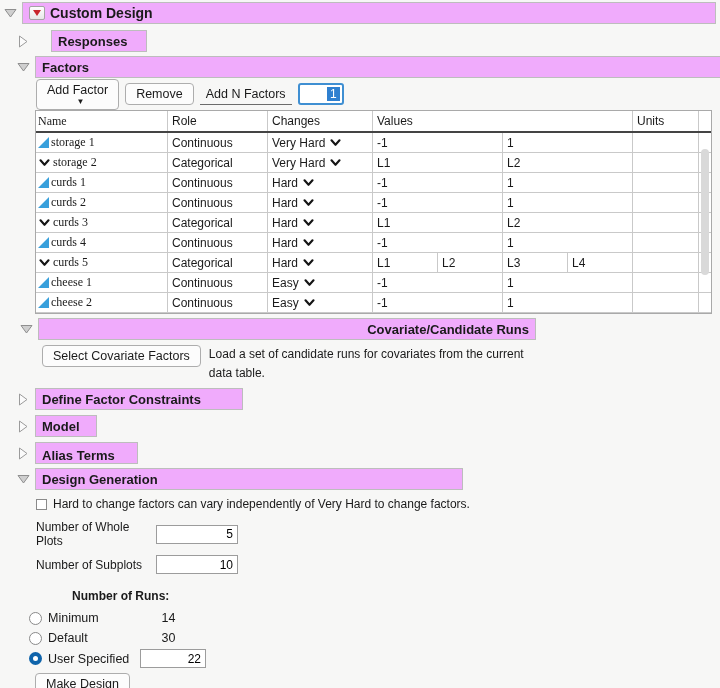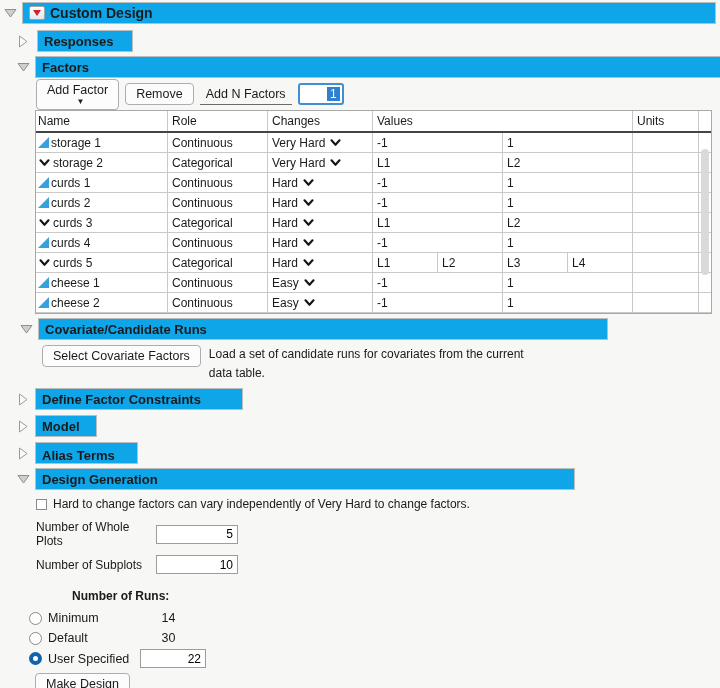--- a/index.html
+++ b/index.html
@@ -3,21 +3,21 @@
 <meta charset="utf-8">
 <style>
   * { box-sizing: border-box; margin: 0; padding: 0; }
   html,body { width:720px; height:688px; overflow:hidden; }
   body { background:#f7f7f6; font-family:"Liberation Sans", sans-serif; color:#1a1a1a; font-size:12px; }
   .hrow { display:flex; align-items:center; }
   .tri { width:13px; height:13px; flex:0 0 13px; cursor:pointer; }
   .tri polygon { stroke-width:1; }
   .tri.open polygon { fill:#cfcfcf; stroke:#8f8f8f; }
   .tri.closed polygon { fill:#fbfbfb; stroke:#9b9b9b; }
-  .band { background:#0ea5e9; border:1px solid #bdbdbd; font-weight:bold; font-size:13px;
+  .band { background:#f0abfc; border:1px solid #bdbdbd; font-weight:bold; font-size:13px;
           height:22px; display:flex; align-items:center; padding:0 6px; }
   .title-band { font-size:14px; }
   .red-tri-btn { width:16px; height:14px; border:1px solid #a4a4a4; border-radius:2px;
                  background:linear-gradient(#ffffff,#e7e7e7); display:inline-flex; align-items:center;
                  justify-content:center; margin-right:5px; cursor:pointer; }
   .red-tri { width:0; height:0; border-left:4px solid transparent; border-right:4px solid transparent;
              border-top:6px solid #c8252c; }
   .btn { background:#fcfcfc; border:1px solid #adadad; border-radius:4px; padding:3px 10px;
          font-size:12.5px; color:#1a1a1a; cursor:pointer; display:inline-flex; align-items:center;flex-direction:column; }
   .caret { font-size:8px; margin-left:6px; }
@@ -27,21 +27,21 @@
   .sel-text { background:#2f80d0; color:#fff; padding:0 3px; font-size:12px; }
   
   .ftable { position:relative; width:677px; margin-left:35px; border:1px solid #a9a9a9; background:#fff; }
   .thead, .trow { display:flex; }
   .thead { border-bottom:2px solid #444; }
   .thead .c { height:20px; font-size:12px; }
   .c { padding:2px 4px; border-right:1px solid #c9c9c9; height:19px; display:flex; align-items:center;
        overflow:hidden; white-space:nowrap; }
   .trow { border-bottom:1px solid #c9c9c9; }
   .trow:last-child { border-bottom:none; }
-  .cname { width:132px; padding-left:2px; }
+  .cname { width:132px; padding-left:2px;font-family:Liberation Serif, serif; }
   .crole { width:100px; }
   .cchg  { width:105px; justify-content:flex-start; gap:5px; }
   .v2 { width:130px; }
   .v4 { width:65px; }
   .cunits { width:66px; }
   .gutter { width:12px; border-right:none; }
   .ic-cont { width:0; height:0; border-left:11px solid transparent; border-bottom:11px solid #38a0dc;
              margin-right:2px; flex:0 0 auto; }
   .chev { width:11px; height:8px; fill:none; stroke:#151515; stroke-width:2.4; stroke-linecap:round;
           stroke-linejoin:round; flex:0 0 auto; }
@@ -67,21 +67,21 @@
       <polygon points="1,2.5 12,2.5 6.5,10"></polygon>
     </svg>
   <div class="band title-band" style="flex:1;">
     <span class="red-tri-btn">
         <span class="red-tri"></span>
       </span>
     <span>Custom Design</span>
   </div>
 </div>
 
-<div class="hrow" style="margin:6px 0 0 17px; gap:7px;">
+<div class="hrow" style="margin:6px 0 0 17px; gap:21px;">
   <svg class="tri closed" viewBox="0 0 13 13">
       <polygon points="2.5,1 10,6.5 2.5,12"></polygon>
     </svg>
   <div class="band" style="width:96px;">
     <span>Responses</span>
   </div>
 </div>
 
 <div class="hrow" style="margin:4px 0 0 17px; gap:5px;">
   <svg class="tri open" viewBox="0 0 13 13">
@@ -286,21 +286,21 @@
     <div class="c gutter"></div>
   </div>
 
   <div class="vscroll"></div>
 </div>
 
 <div class="hrow" style="margin:4px 0 0 20px; gap:5px;">
   <svg class="tri open" viewBox="0 0 13 13">
       <polygon points="1,2.5 12,2.5 6.5,10"></polygon>
     </svg>
-  <div class="band" style="width:570px;">
+  <div class="band" style="width:498px;justify-content:flex-end;">
     <span>Covariate/Candidate Runs</span>
   </div>
 </div>
 <div class="hrow" style="margin:5px 0 0 42px; align-items:flex-start; gap:8px;">
   <button class="btn">
     <span>Select Covariate Factors</span>
   </button>
   <div class="label-12" style="line-height:19px;">
     <div>Load a set of candidate runs for covariates from the current</div>
     <div>data table.</div>
@@ -331,21 +331,21 @@
     </svg>
   <div class="band" style="width:103px;align-items:flex-end;">
     <span>Alias Terms</span>
   </div>
 </div>
 
 <div class="hrow" style="margin:4px 0 0 17px; gap:5px;">
   <svg class="tri open" viewBox="0 0 13 13">
       <polygon points="1,2.5 12,2.5 6.5,10"></polygon>
     </svg>
-  <div class="band" style="width:540px;">
+  <div class="band" style="width:428px;">
     <span>Design Generation</span>
   </div>
 </div>
 
 <div class="hrow" style="margin:7px 0 0 36px;">
   <span class="cb"></span>
   <span class="label-12">Hard to change factors can vary independently of Very Hard to change factors.</span>
 </div>
 
 <div class="hrow" style="margin:9px 0 7px 36px;">

